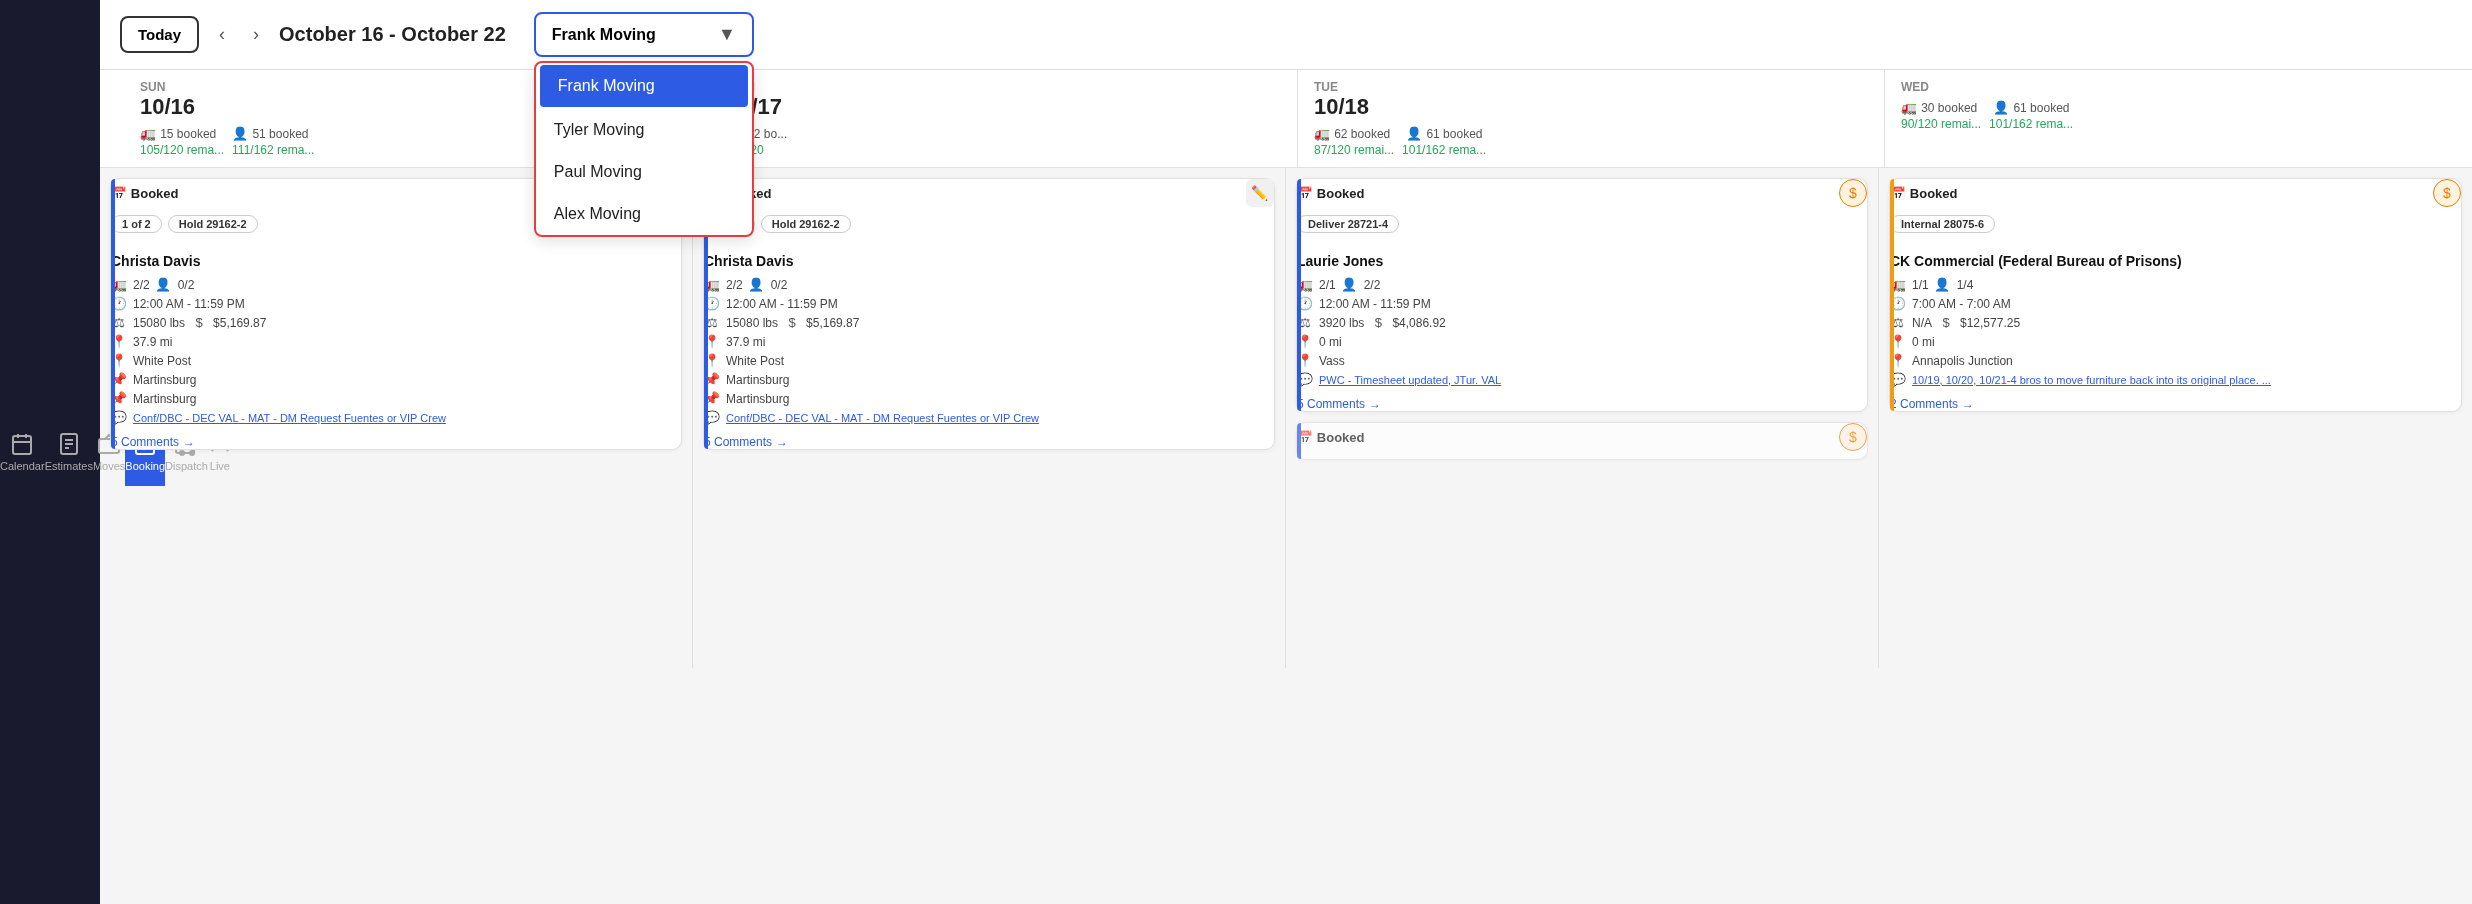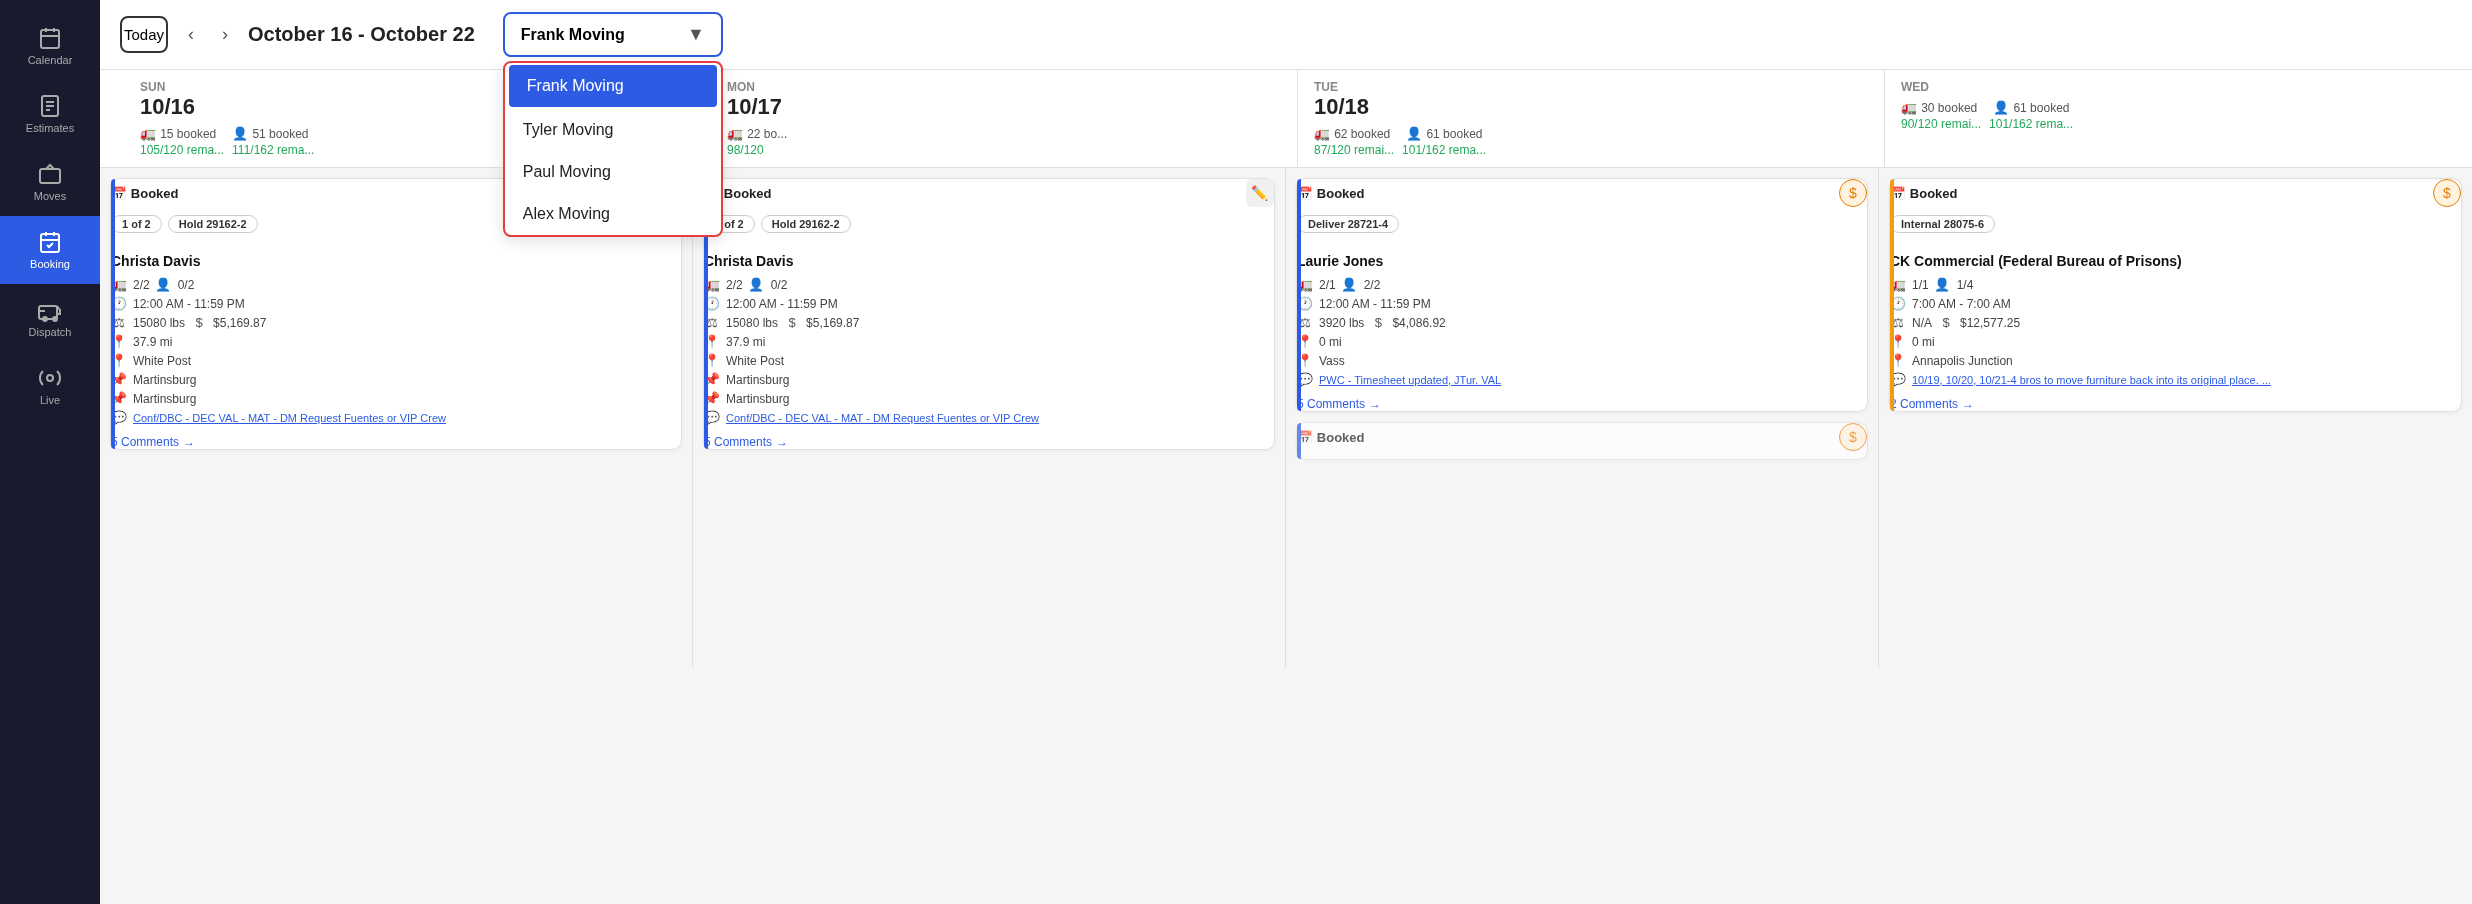--- a/index.html
+++ b/index.html
@@ -3,21 +3,21 @@
   <meta charset="utf-8">
   <style>
     * { box-sizing: border-box; margin: 0; padding: 0; }
     body { font-family: -apple-system, BlinkMacSystemFont, 'Segoe UI', sans-serif; display: flex; height: 100vh; overflow: hidden; background: #f5f5f5; }
 
     
     .sidebar {
       width: 100px;
       background: #1a1a2e;
       display: flex;
-      flex-direction: column;
+      flex-direction: row;
       align-items: center;
       padding: 12px 0;
       flex-shrink: 0;
     }
     .sidebar-item {
       display: flex;
       flex-direction: column;
       align-items: center;
       color: #aaa;
       padding: 14px 0;
@@ -40,24 +40,24 @@
       padding: 12px 20px;
       background: #fff;
       border-bottom: 1px solid #e0e0e0;
       gap: 12px;
       position: relative;
       z-index: 10;
     }
     .today-btn {
       border: 2px solid #333;
       background: #fff;
-      padding: 8px 2px;
+      padding: 8px 16px;
       border-radius: 8px;
       font-size: 15px;
-      font-weight: 400;
+      font-weight: 700;
       cursor: pointer;
     }
     .nav-btn {
       background: none;
       border: none;
       font-size: 18px;
       cursor: pointer;
       color: #555;
       padding: 4px 8px;
     }

